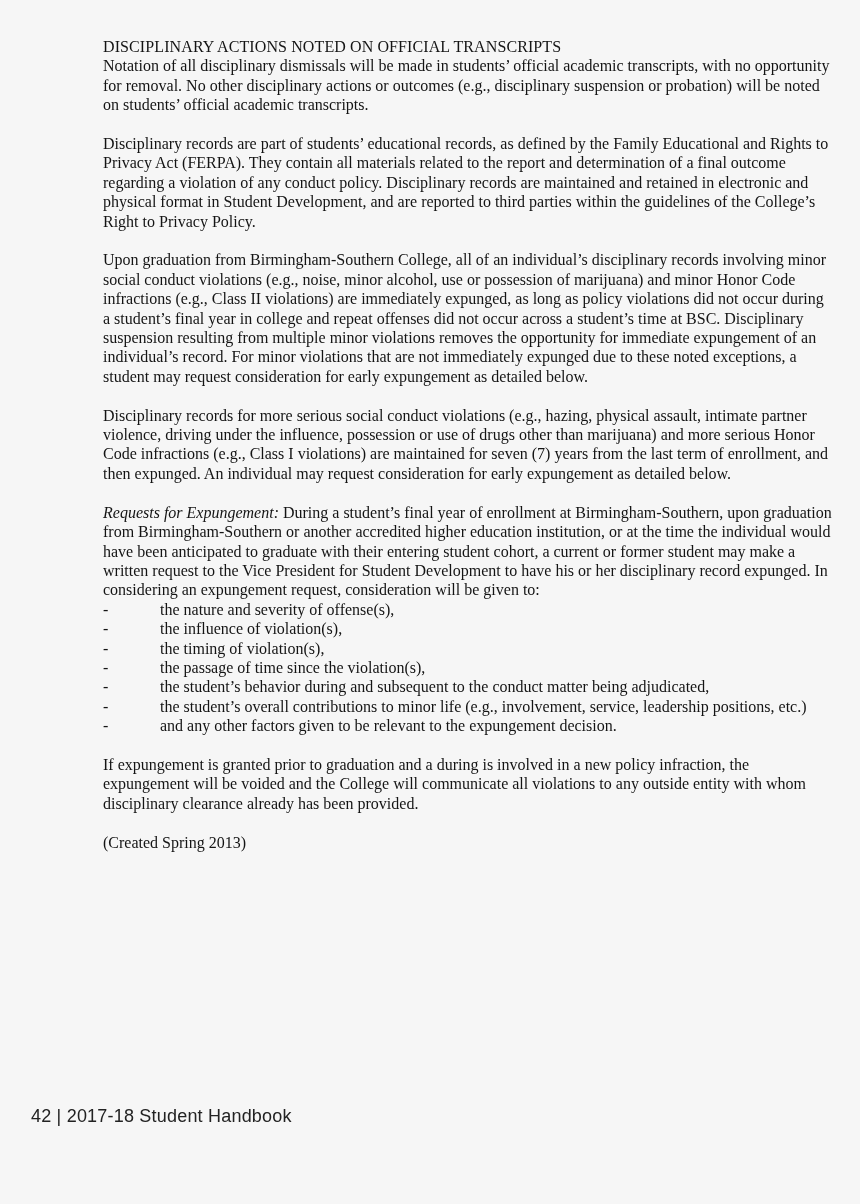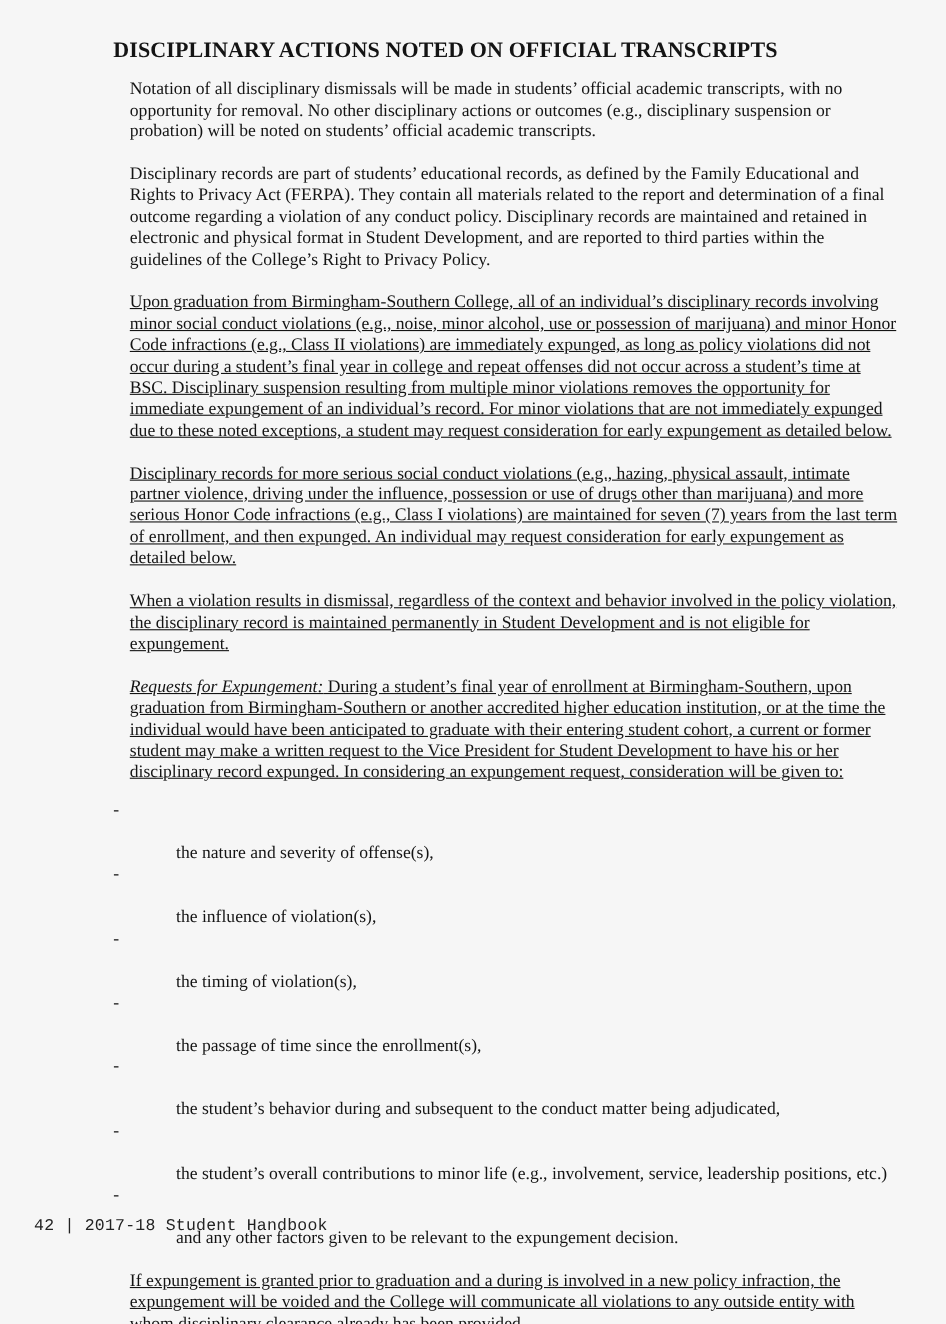--- a/index.html
+++ b/index.html
@@ -21,100 +21,97 @@
   }
   .content {
     position: absolute;
     left: 103px;
     top: 37px;
     width: 731px;
     font-size: 16px;
     line-height: 19.4px;
   }
   h2.section-heading {
-    font-size: 20px;
+    font-size: 16px;
     line-height: 19.4px;
-    font-weight: bold;
+    font-weight: normal;
     margin: 0;
     letter-spacing: 0.1px;
   }
   .section + .section {
     margin-top: 19.4px;
   }
   p.para {
-    margin: 15px;
+    margin: 0;
   }
   p.para.gap {
     margin-top: 19.4px;
-    text-decoration: underline;
   }
   .italic-lead {
     font-style: italic;
   }
   .policy-list {
     margin: 0;
     padding: 0;
     list-style: none;
   }
   .policy-list li {
     display: flex;
     margin: 0;
   }
   .policy-list .dash {
     flex: 0 0 57px;
   }
   .policy-list .item-text {
     flex: 1 1 auto;
-    margin-top: 39px;
   }
   .footer {
     position: absolute;
     left: 31px;
     top: 1106px;
-    font-family: Liberation Mono, monospace;
-    font-size: 15px;
+    font-family: Liberation Sans, sans-serif;
+    font-size: 18px;
     color: #222222;
     letter-spacing: 0.2px;
   }
 </style>
 </head>
 <body>
 
 <div class="page">
   <div class="content">
 
     <div class="section">
       <h2 class="section-heading">DISCIPLINARY ACTIONS NOTED ON OFFICIAL TRANSCRIPTS</h2>
       <p class="para">Notation of all disciplinary dismissals will be made in students’ official academic transcripts, with no opportunity for removal. No other disciplinary actions or outcomes (e.g., disciplinary suspension or probation) will be noted on students’ official academic transcripts.</p>
     </div>
 
     <div class="section">
       <p class="para">Disciplinary records are part of students’ educational records, as defined by the Family Educational and Rights to Privacy Act (FERPA). They contain all materials related to the report and determination of a final outcome regarding a violation of any conduct policy. Disciplinary records are maintained and retained in electronic and physical format in Student Development, and are reported to third parties within the guidelines of the College’s Right to Privacy Policy.</p>
       <p class="para gap">Upon graduation from Birmingham-Southern College, all of an individual’s disciplinary records involving minor social conduct violations (e.g., noise, minor alcohol, use or possession of marijuana) and minor Honor Code infractions (e.g., Class II violations) are immediately expunged, as long as policy violations did not occur during a student’s final year in college and repeat offenses did not occur across a student’s time at BSC. Disciplinary suspension resulting from multiple minor violations removes the opportunity for immediate expungement of an individual’s record. For minor violations that are not immediately expunged due to these noted exceptions, a student may request consideration for early expungement as detailed below.</p>
       <p class="para gap">Disciplinary records for more serious social conduct violations (e.g., hazing, physical assault, intimate partner violence, driving under the influence, possession or use of drugs other than marijuana) and more serious Honor Code infractions (e.g., Class I violations) are maintained for seven (7) years from the last term of enrollment, and then expunged. An individual may request consideration for early expungement as detailed below.</p>
-      <p class="para gap">When a violation results in dismissal, regardless of the context and behavior involved in the policy violation, the disciplinary record is maintained permanently in Student Development and is not eligible for expungement.</p>
 
       <p class="para gap"><span class="italic-lead">Requests for Expungement:</span><span> During a student’s final year of enrollment at Birmingham-Southern, upon graduation from Birmingham-Southern or another accredited higher education institution, or at the time the individual would have been anticipated to graduate with their entering student cohort, a current or former student may make a written request to the Vice President for Student Development to have his or her disciplinary record expunged. In considering an expungement request, consideration will be given to:</span></p>
 
       <ul class="policy-list">
         <li>
           <span class="dash">-</span>
           <span class="item-text">the nature and severity of offense(s),</span>
         </li>
         <li>
           <span class="dash">-</span>
           <span class="item-text">the influence of violation(s),</span>
         </li>
         <li>
           <span class="dash">-</span>
           <span class="item-text">the timing of violation(s),</span>
         </li>
         <li>
           <span class="dash">-</span>
-          <span class="item-text">the passage of time since the enrollment(s),</span>
+          <span class="item-text">the passage of time since the violation(s),</span>
         </li>
         <li>
           <span class="dash">-</span>
           <span class="item-text">the student’s behavior during and subsequent to the conduct matter being adjudicated,</span>
         </li>
         <li>
           <span class="dash">-</span>
           <span class="item-text">the student’s overall contributions to minor life (e.g., involvement, service, leadership positions, etc.)</span>
         </li>
         <li>

